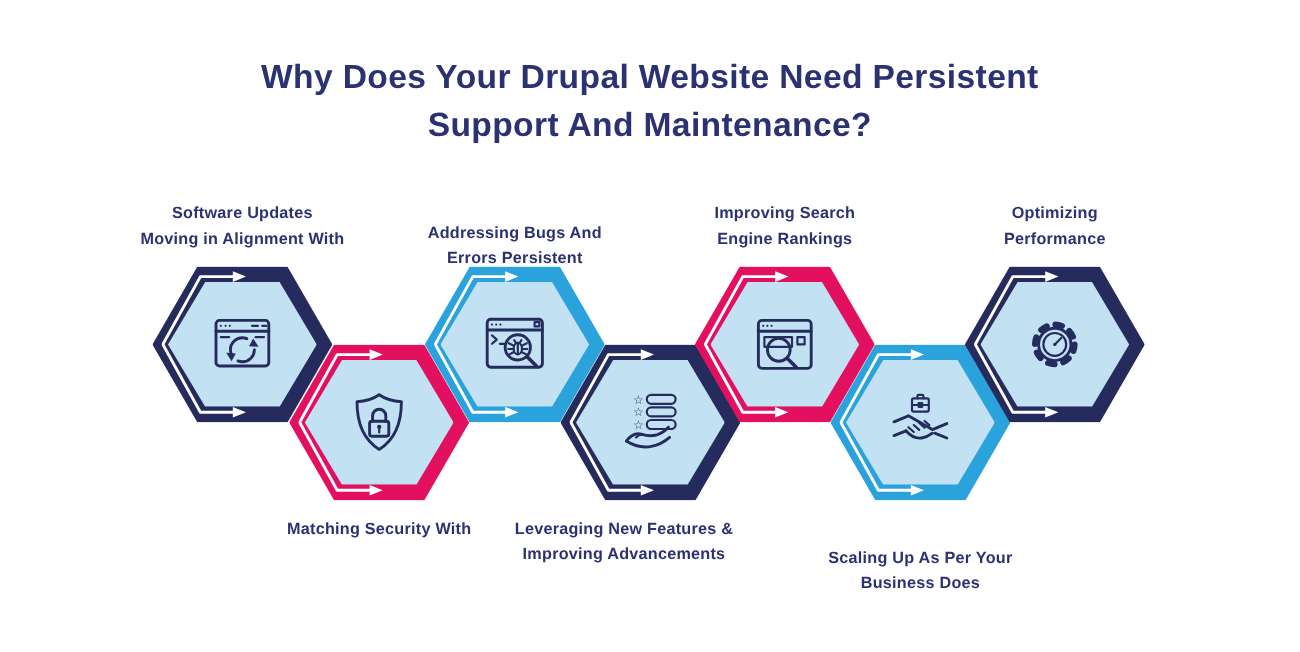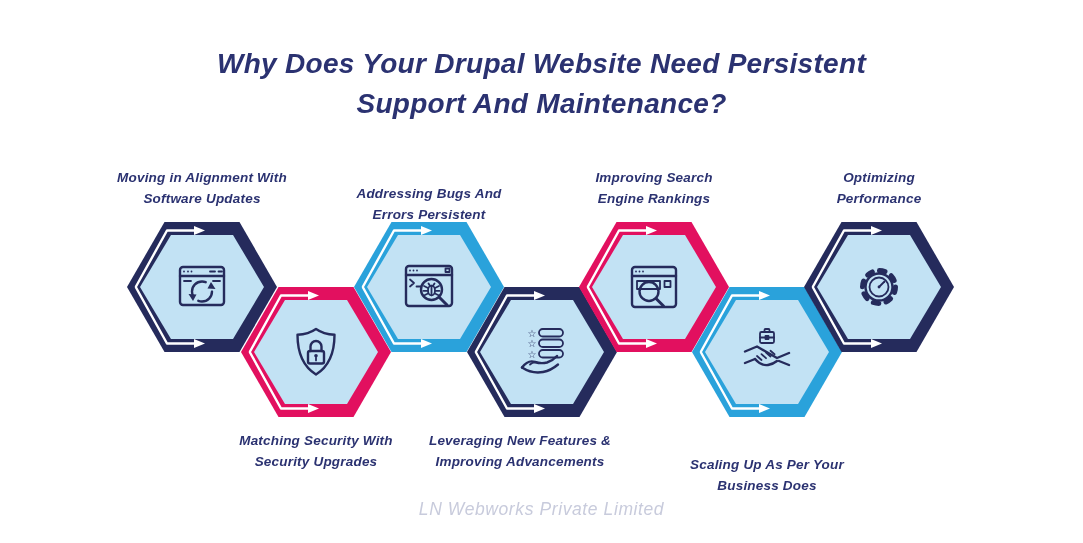--- a/index.html
+++ b/index.html
@@ -1,19 +1,18 @@
 <!DOCTYPE html>
 <html><head>
 <meta charset="utf-8">
 <style>
   html,body{margin:0;padding:0;background:#ffffff;}
   .stage{
     position:relative;width:1083px;height:543px;background:#ffffff;overflow:hidden;
     font-family:"Liberation Sans","DejaVu Sans",sans-serif;
-    font-style:italic;
   }
   
   .title{
     position:absolute;top:44px;left:0;width:100%;text-align:center;
     color:#2B3271;font-weight:700;font-size:28px;line-height:40px;letter-spacing:.3px;
   }
   
   .hex{position:absolute;width:150px;height:130px;}
   .hex-shape{
     position:absolute;inset:0;
@@ -53,39 +52,38 @@
 <body>
 
 <div class="stage">
 
   <div class="title">
     <div>Why Does Your Drupal Website Need Persistent</div>
     <div>Support And Maintenance?</div>
   </div>
 
   <div class="hex-label" style="left:62px;top:168px;">
+    <div>Software Updates</div>
     <div>Moving in Alignment With</div>
-    <div>Software Updates</div>
   </div>
   <div class="hex-label" style="left:289px;top:184px;">
     <div>Addressing Bugs And</div>
     <div>Errors Persistent</div>
   </div>
   <div class="hex-label" style="left:739px;top:168px;">
     <div>Optimizing</div>
     <div>Performance</div>
   </div>
   <div class="hex-label" style="left:514px;top:168px;">
     <div>Improving Search</div>
     <div>Engine Rankings</div>
   </div>
 
   <div class="hex-label" style="left:176px;top:431px;">
     <div>Matching Security With</div>
-    <div>Security Upgrades</div>
   </div>
   <div class="hex-label" style="left:380px;top:431px;">
     <div>Leveraging New Features &amp;</div>
     <div>Improving Advancements</div>
   </div>
   <div class="hex-label" style="left:627px;top:455px;">
     <div>Scaling Up As Per Your</div>
     <div>Business Does</div>
   </div>
 
@@ -221,15 +219,14 @@
     </svg>
     <svg class="icon" viewBox="0 0 64 64">
       <circle class="teeth" cx="32" cy="32" r="16.5" stroke-dasharray="5.6 7.36"></circle>
       <circle cx="32" cy="32" r="13.5"></circle>
       <circle class="thin" cx="32" cy="32" r="9.5"></circle>
       <path class="thin" d="M32,32 L37.5,26.5"></path>
       <circle class="fill" cx="32" cy="32" r="1.4"></circle>
     </svg>
   </div>
 
-  <div class="footer">LN Webworks Private Limited</div>
 
 </div>
 
 </body></html>

